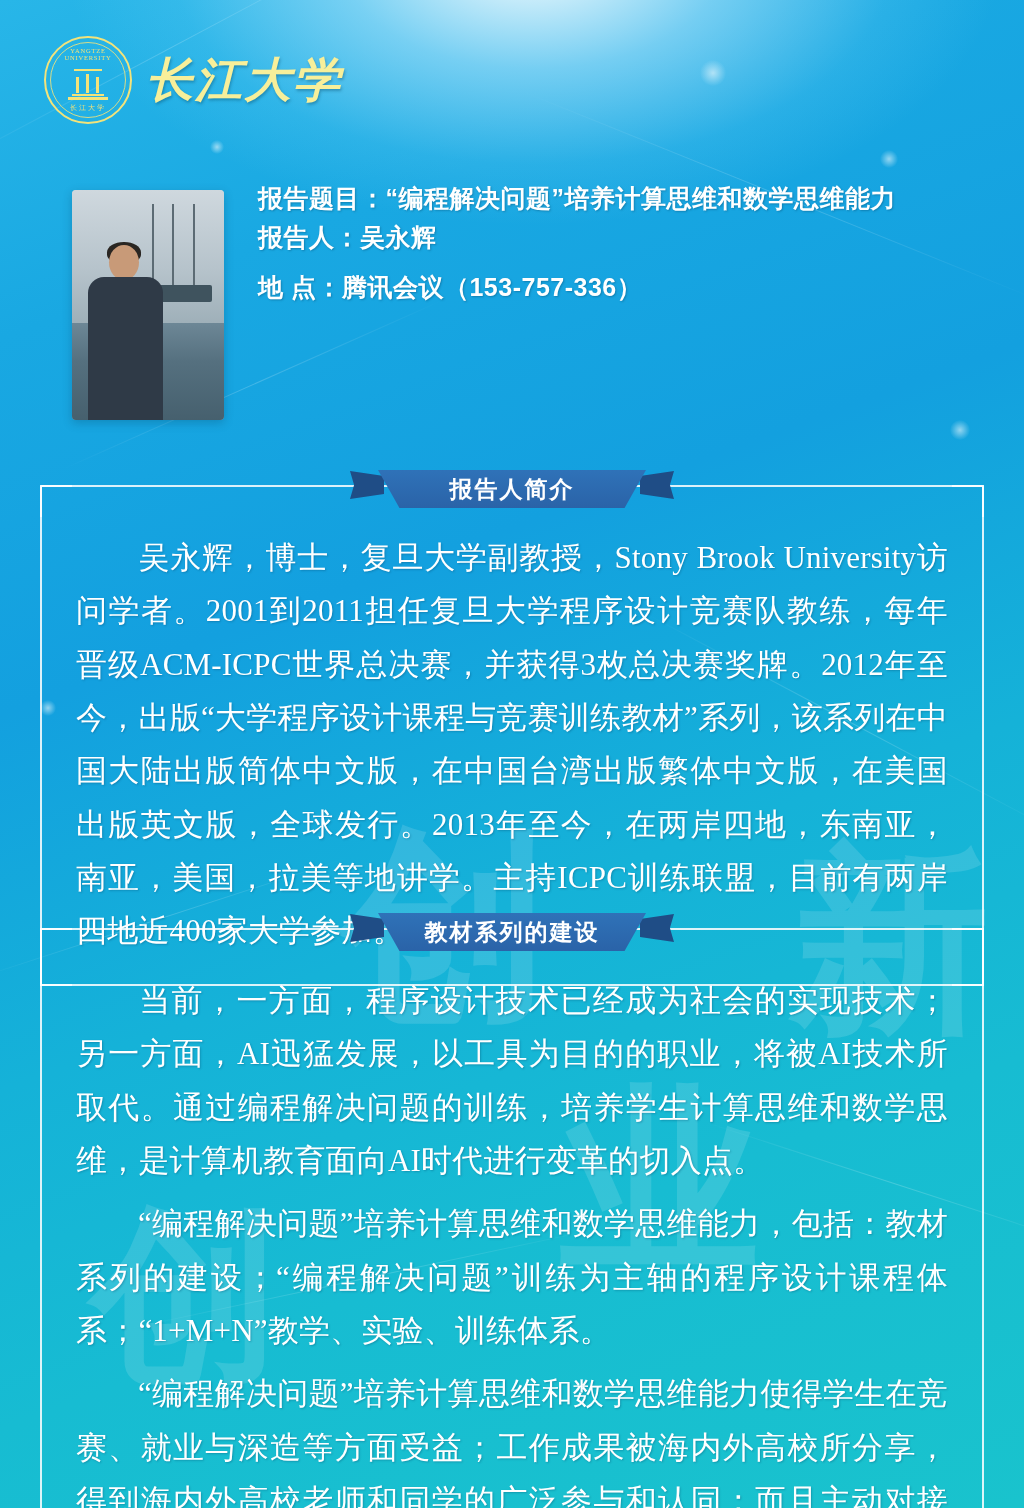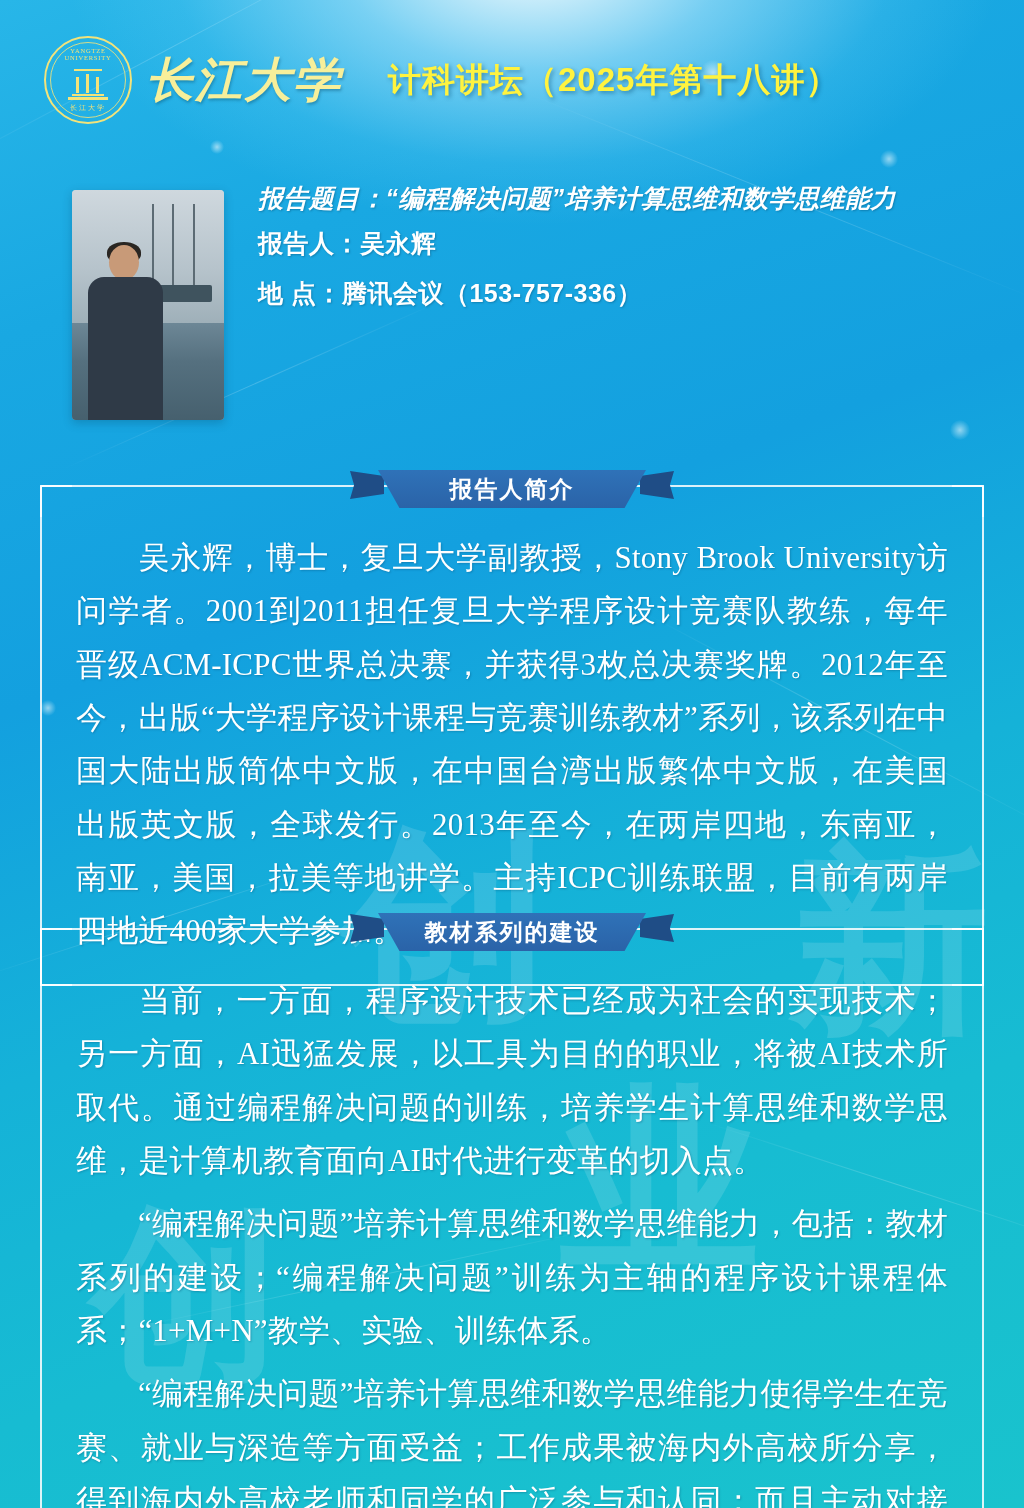--- a/index.html
+++ b/index.html
@@ -186,21 +186,21 @@
     color: #ffffff;
   }
   .info-line {
     font-size: 25px;
     font-weight: 700;
     letter-spacing: 0.5px;
     margin-bottom: 17px;
     text-shadow: 1px 1px 2px rgba(0,60,95,0.35);
     line-height: 1.32;
   }
-  .info-line.title-line { margin-bottom: 12px; font-style: italic; }
+  .info-line.title-line { margin-bottom: 6px; }
   .info-subline {
     font-size: 25px;
     font-weight: 700;
     text-align: right;
     padding-right: 68px;
     margin-bottom: 20px;
     text-shadow: 1px 1px 2px rgba(0,60,95,0.35);
   }
   .lbl { letter-spacing: 0.5px; }
 
@@ -317,21 +317,20 @@
         <span class="bar" style="left:0; bottom:0; width:40px; height:3px;"></span>
         <span class="bar" style="left:4px; bottom:4px; width:32px; height:2px;"></span>
         <span class="bar" style="left:8px; bottom:7px; width:3px; height:16px;"></span>
         <span class="bar" style="left:18px; bottom:7px; width:3px; height:19px;"></span>
         <span class="bar" style="left:28px; bottom:7px; width:3px; height:16px;"></span>
         <span class="bar" style="left:6px; top:3px; width:28px; height:2px;"></span>
       </div>
       <div class="logo-bottom-text">长江大学</div>
     </div>
     <div class="uni-name">长江大学</div>
-    <div class="forum-title">计科讲坛（2025年第十八讲）</div>
   </div>
 
   <div class="info-wrap">
     <div class="speaker-photo">
       <div class="photo-sky"></div>
       <div class="photo-water"></div>
       <div class="photo-ship">
         <span class="mast" style="left:18%;"></span>
         <span class="mast" style="left:46%;"></span>
         <span class="mast" style="left:74%;"></span>

